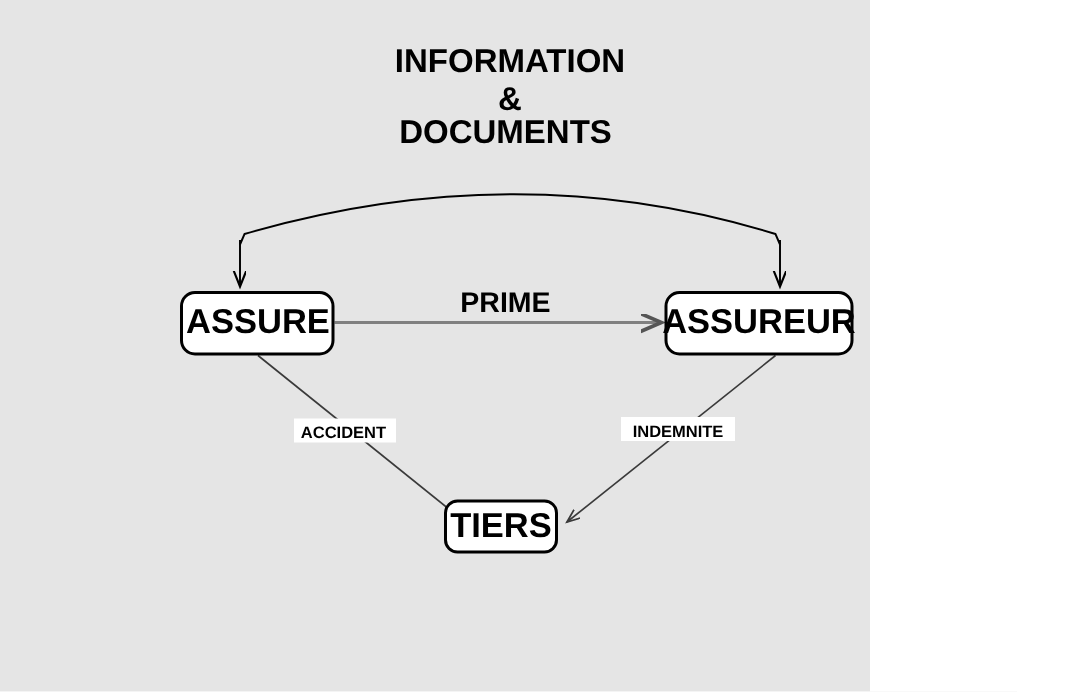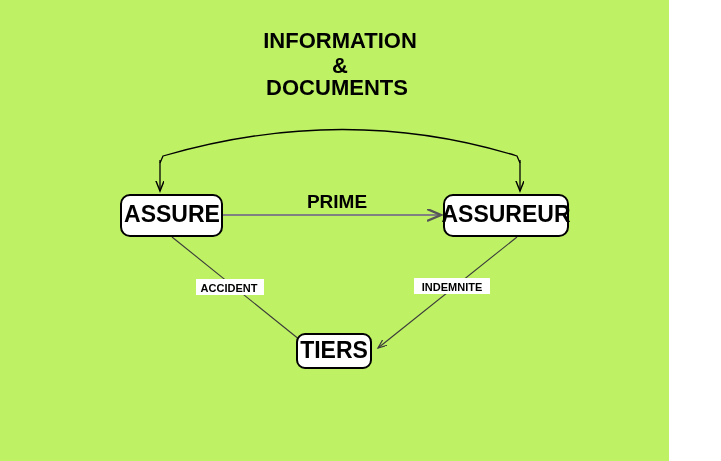--- a/index.html
+++ b/index.html
@@ -5,23 +5,23 @@
   html, body {
     margin: 0;
     padding: 0;
     background: #ffffff;
   }
   body {
     font-family: "Liberation Sans", sans-serif;
   }
   #diagram-root {
     position: relative;
-    width: 669px;
+    width: 580px;
     height: 461px;
-    background: #bef264;
+    background: #e5e5e5;
     overflow: hidden;
   }
   #diagram-svg {
     position: absolute;
     left: 0;
     top: 0;
     width: 721px;
     height: 461px;
   }
   .node-label {

